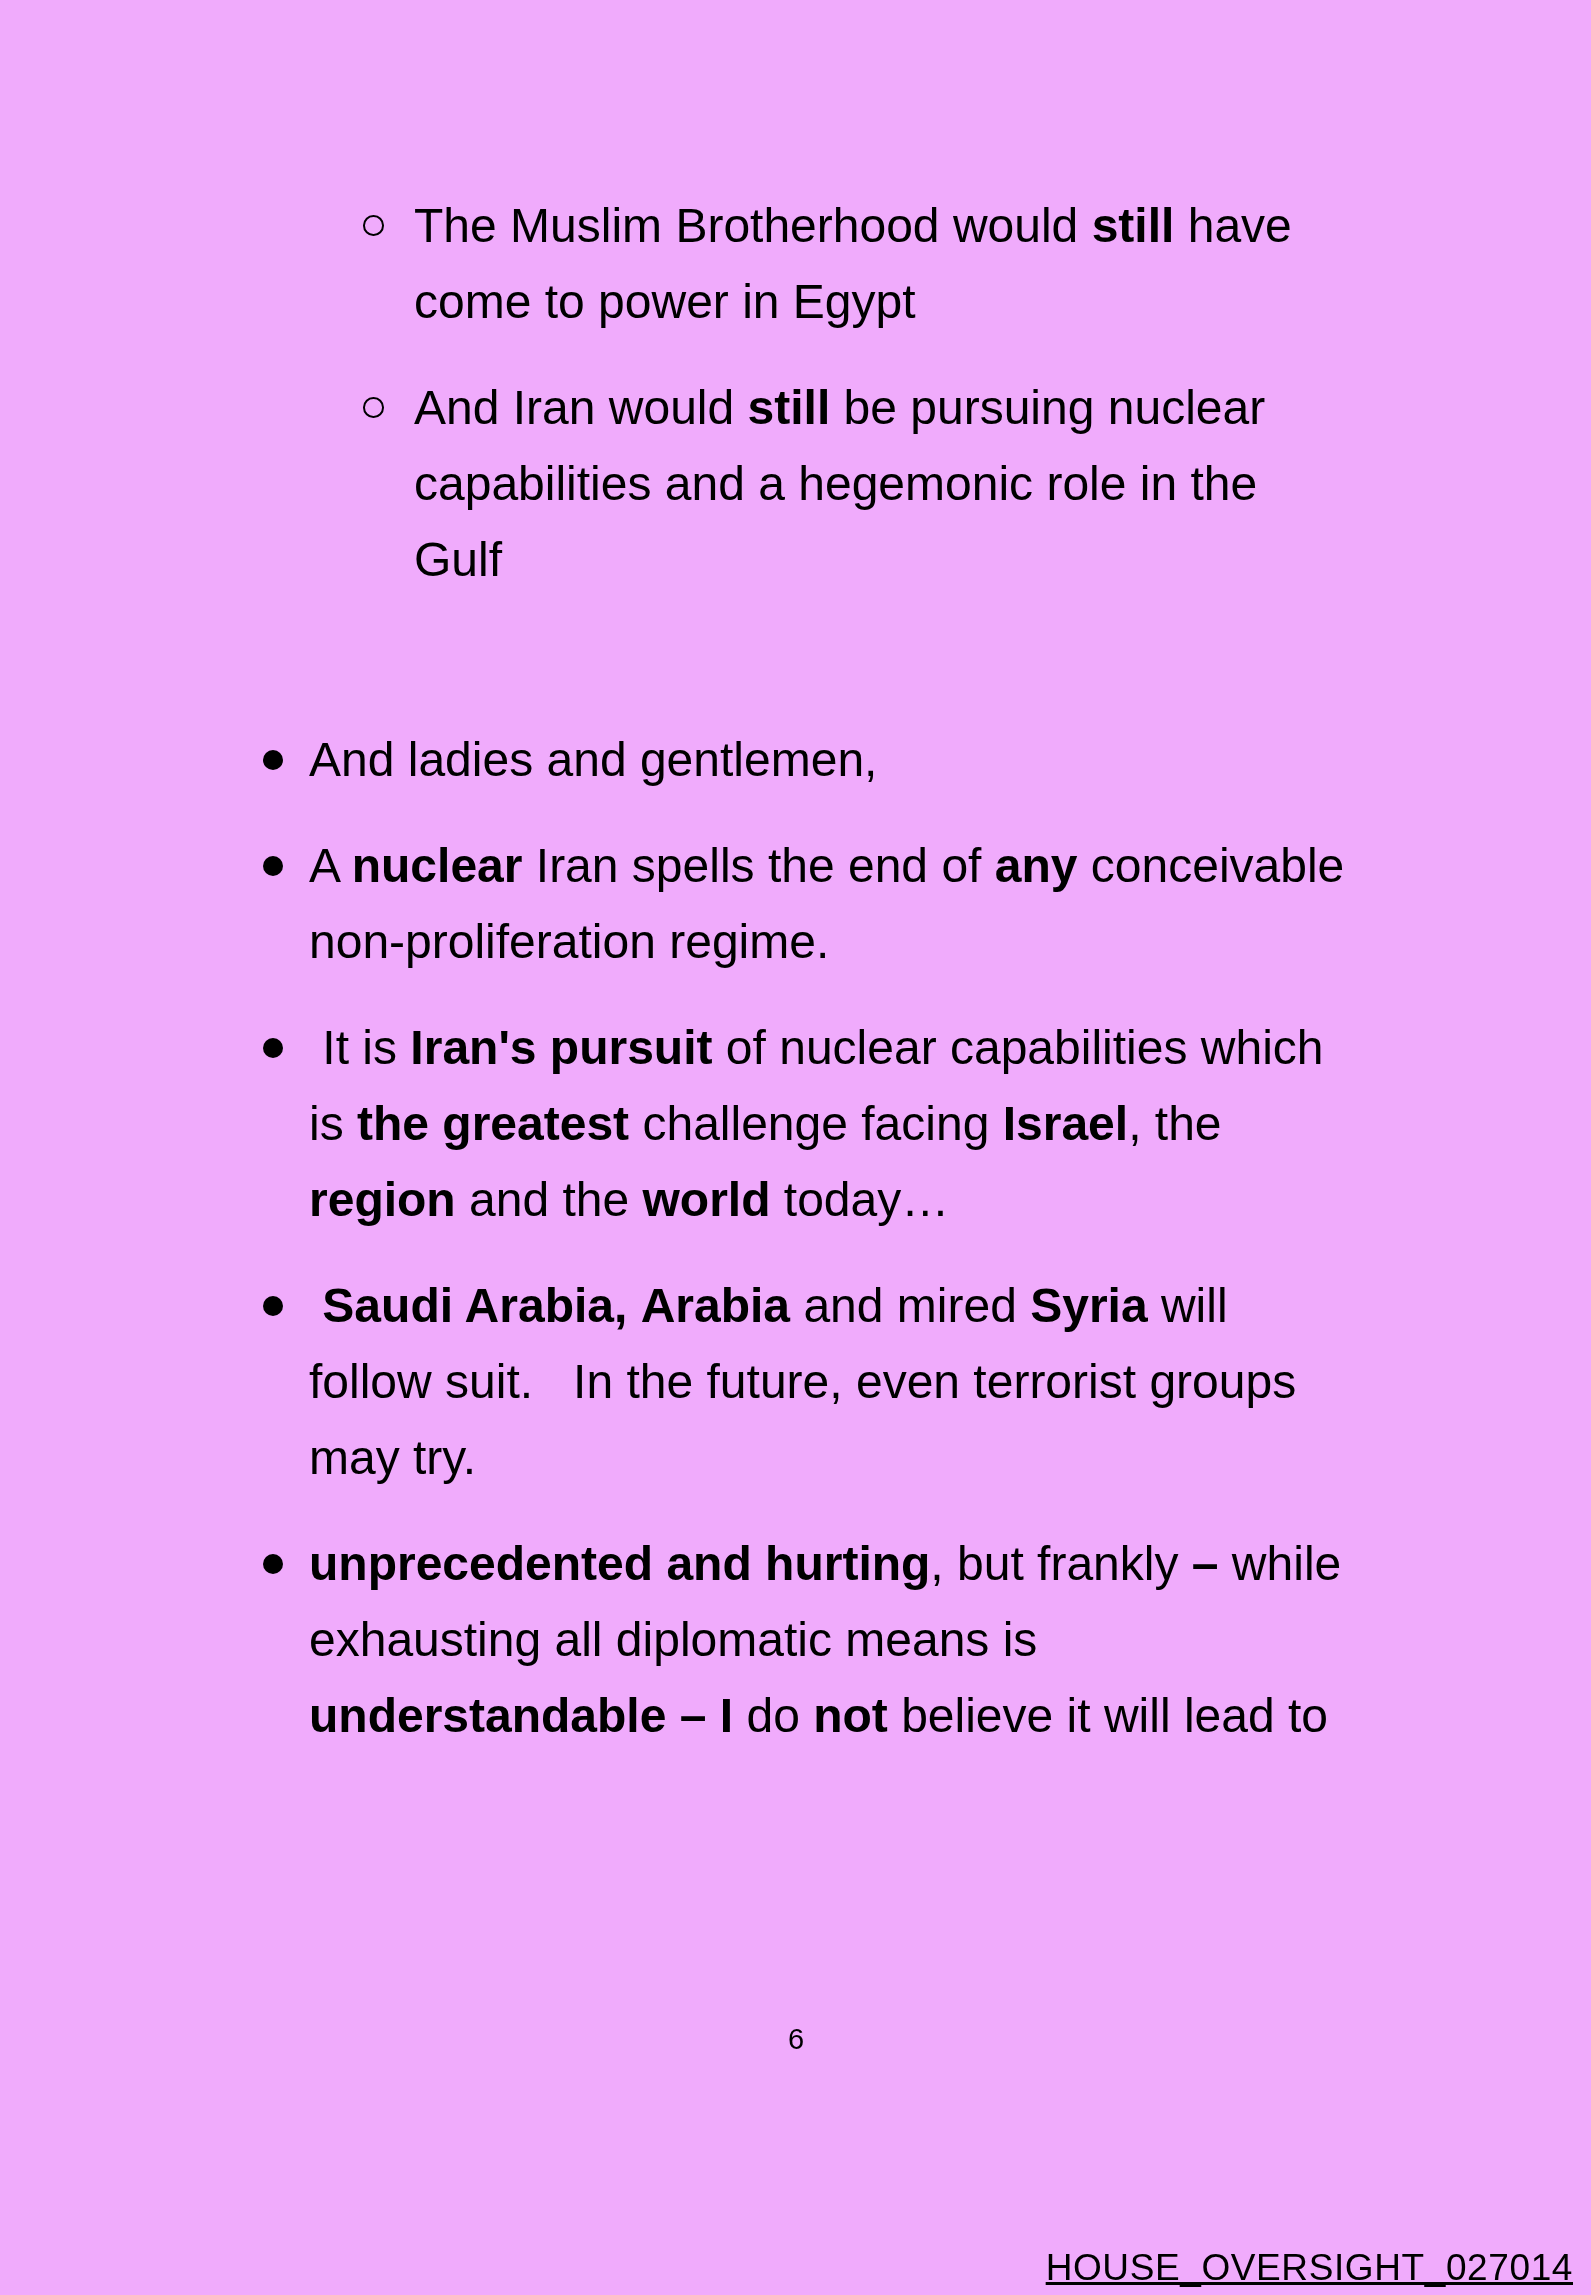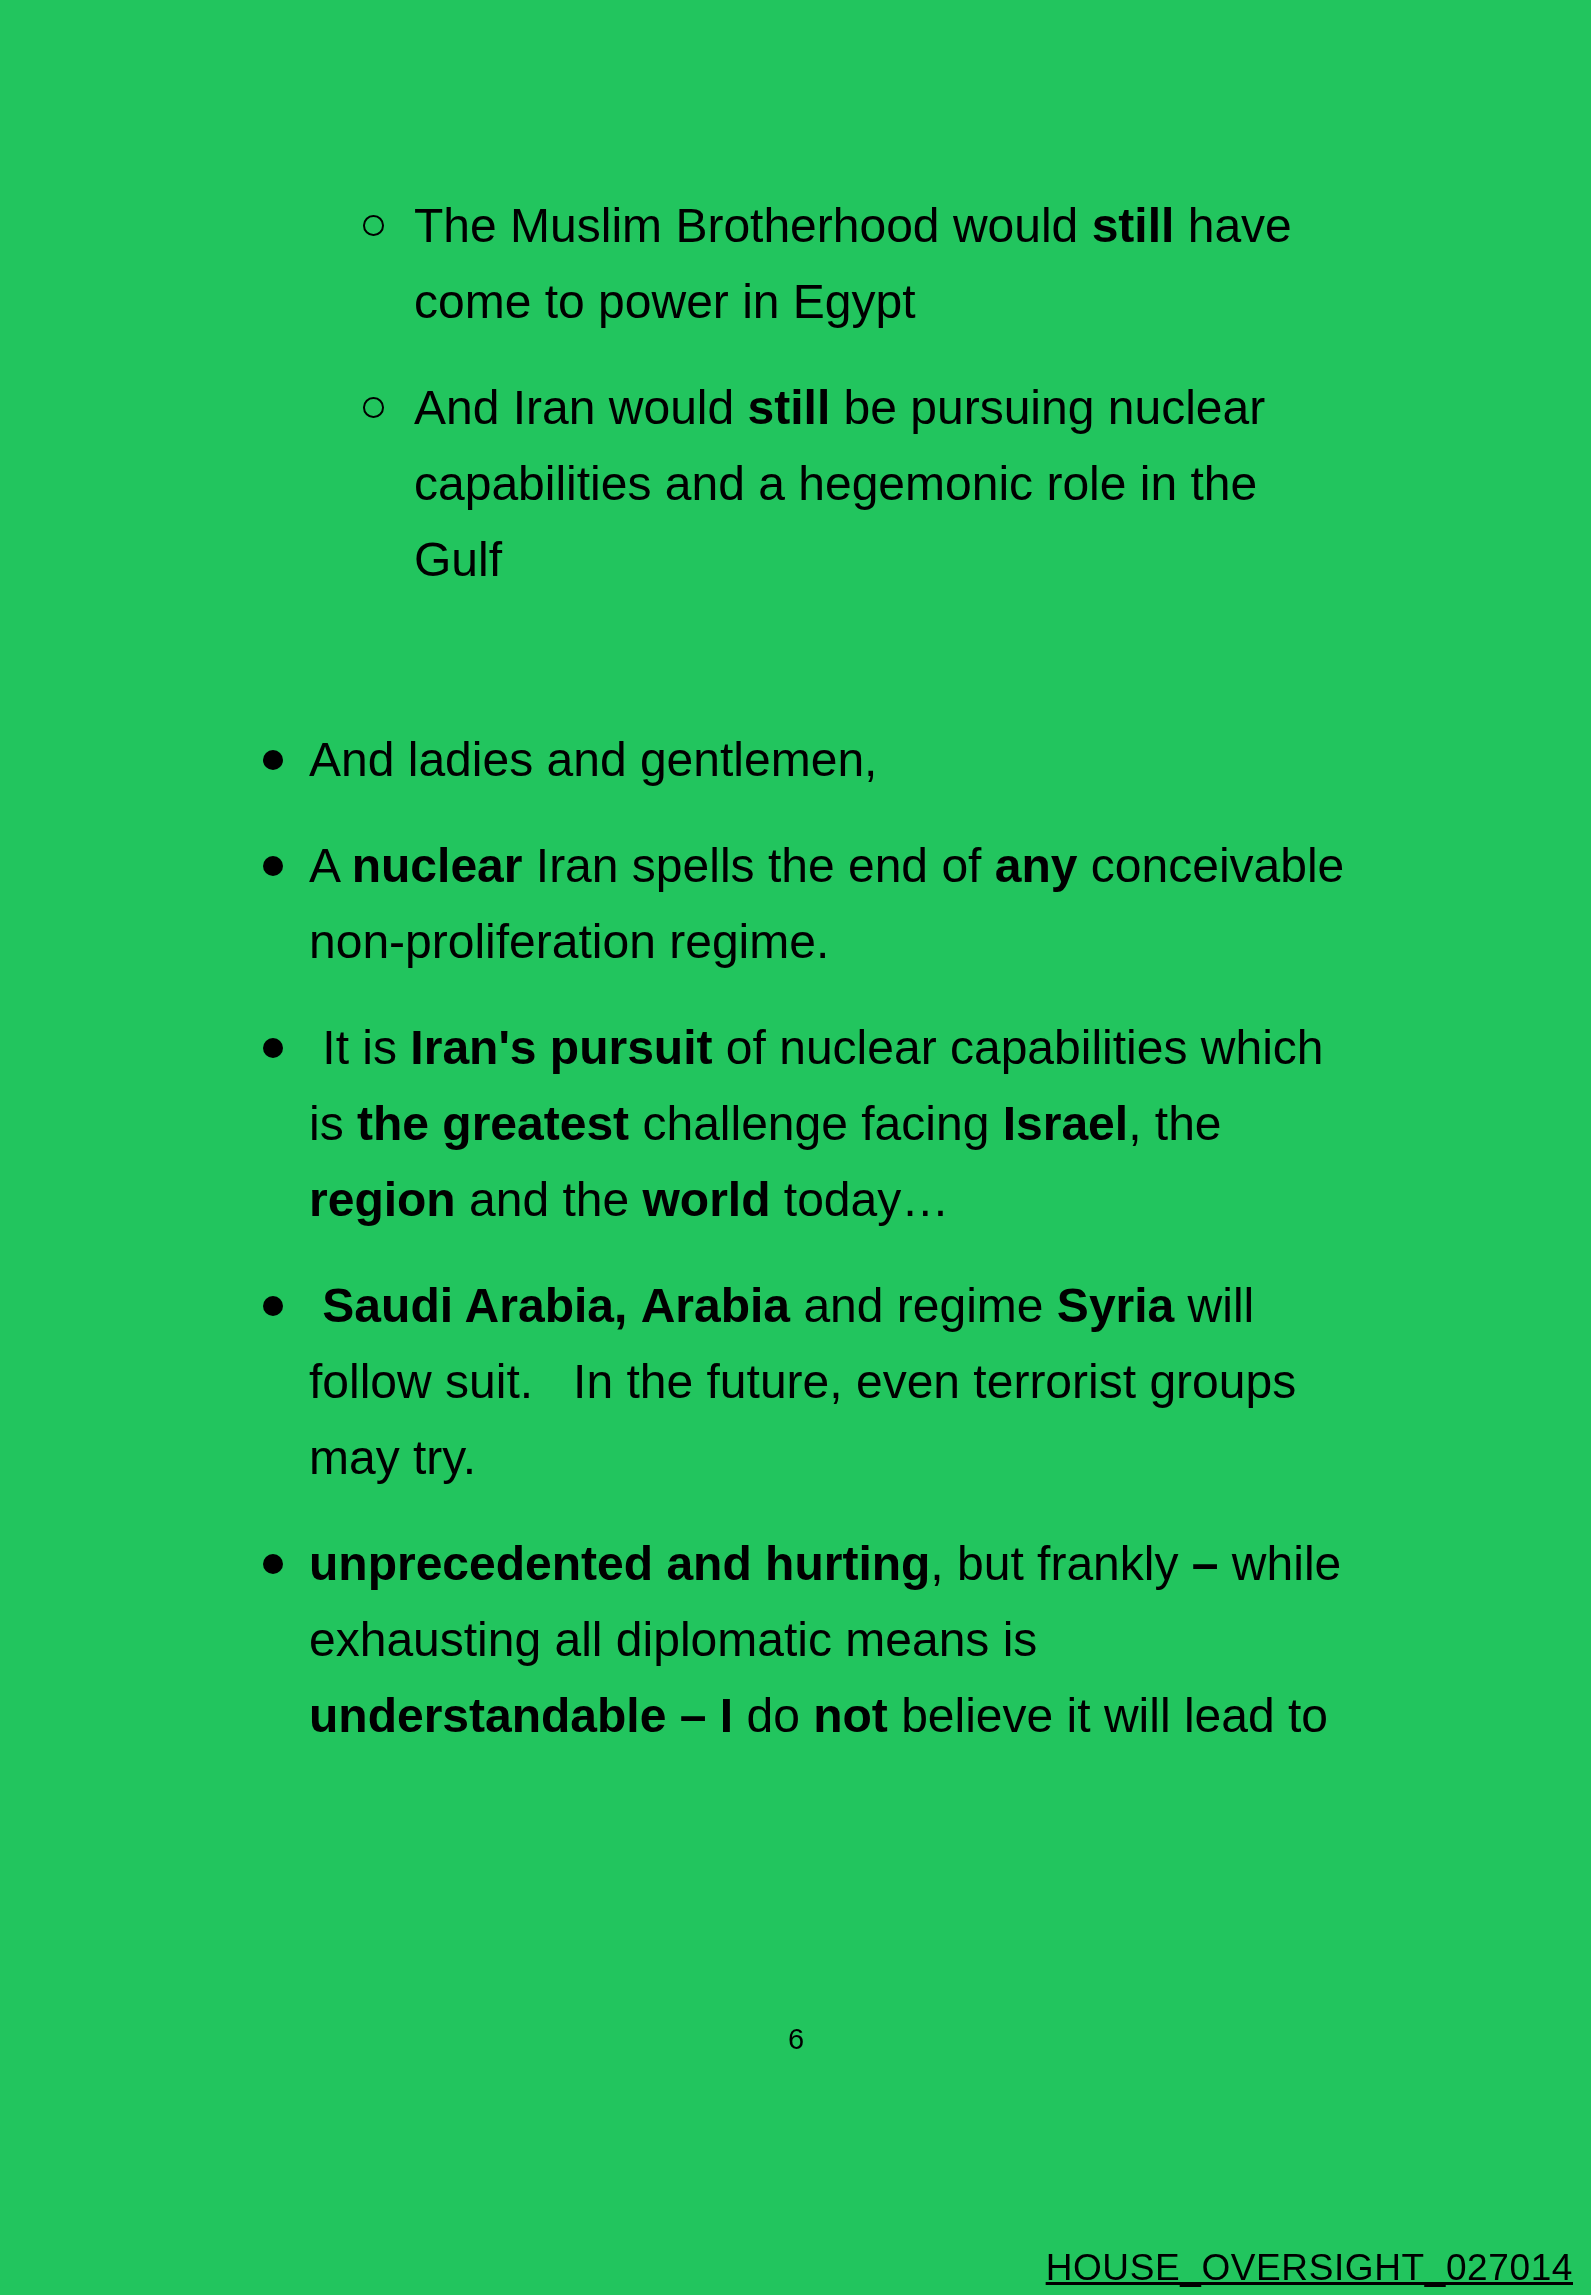--- a/index.html
+++ b/index.html
@@ -4,21 +4,21 @@
 <style>
   html, body {
     margin: 0;
     padding: 0;
     background: #ffffff;
   }
   .page {
     position: relative;
     width: 1592px;
     height: 2295px;
-    background: #22c55e;
+    background: #f0abfc;
     color: #000000;
     font-family: "Liberation Sans", "DejaVu Sans", sans-serif;
     overflow: hidden;
   }
   .content {
     position: absolute;
     top: 188px;
     left: 0;
     width: 1592px;
   }
@@ -120,21 +120,21 @@
             <span class="marker disc"></span>
           </span>
           <div class="text"><span> It is </span><span class="b">Iran's pursuit</span><span> of nuclear capabilities which
 is </span><span class="b">the greatest</span><span> challenge facing </span><span class="b">Israel</span><span>, the
 </span><span class="b">region</span><span> and the </span><span class="b">world</span><span> today…</span></div>
         </div>
         <div class="item main-item">
           <span class="marker-box">
             <span class="marker disc"></span>
           </span>
-          <div class="text"><span> </span><span class="b">Saudi Arabia,</span><span> </span><span class="b">Arabia</span><span> and regime </span><span class="b">Syria</span><span> will
+          <div class="text"><span> </span><span class="b">Saudi Arabia,</span><span> </span><span class="b">Arabia</span><span> and mired </span><span class="b">Syria</span><span> will
 follow suit.   In the future, even terrorist groups
 may try.</span></div>
         </div>
         <div class="item main-item">
           <span class="marker-box">
             <span class="marker disc"></span>
           </span>
           <div class="text"><span class="b">unprecedented and hurting</span><span>, but frankly </span><span class="b">–</span><span> while
 exhausting all diplomatic means is
 </span><span class="b">understandable – I</span><span> do </span><span class="b">not</span><span> believe it will lead to</span></div>

